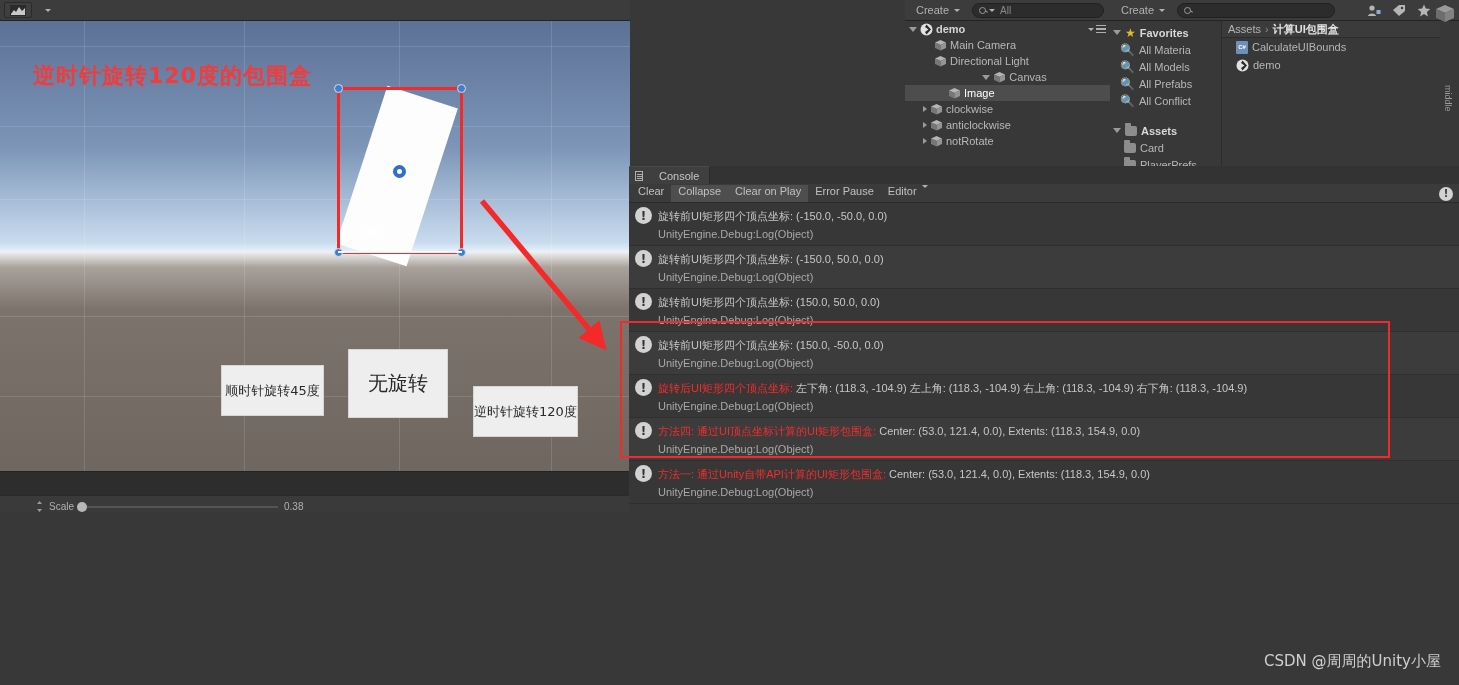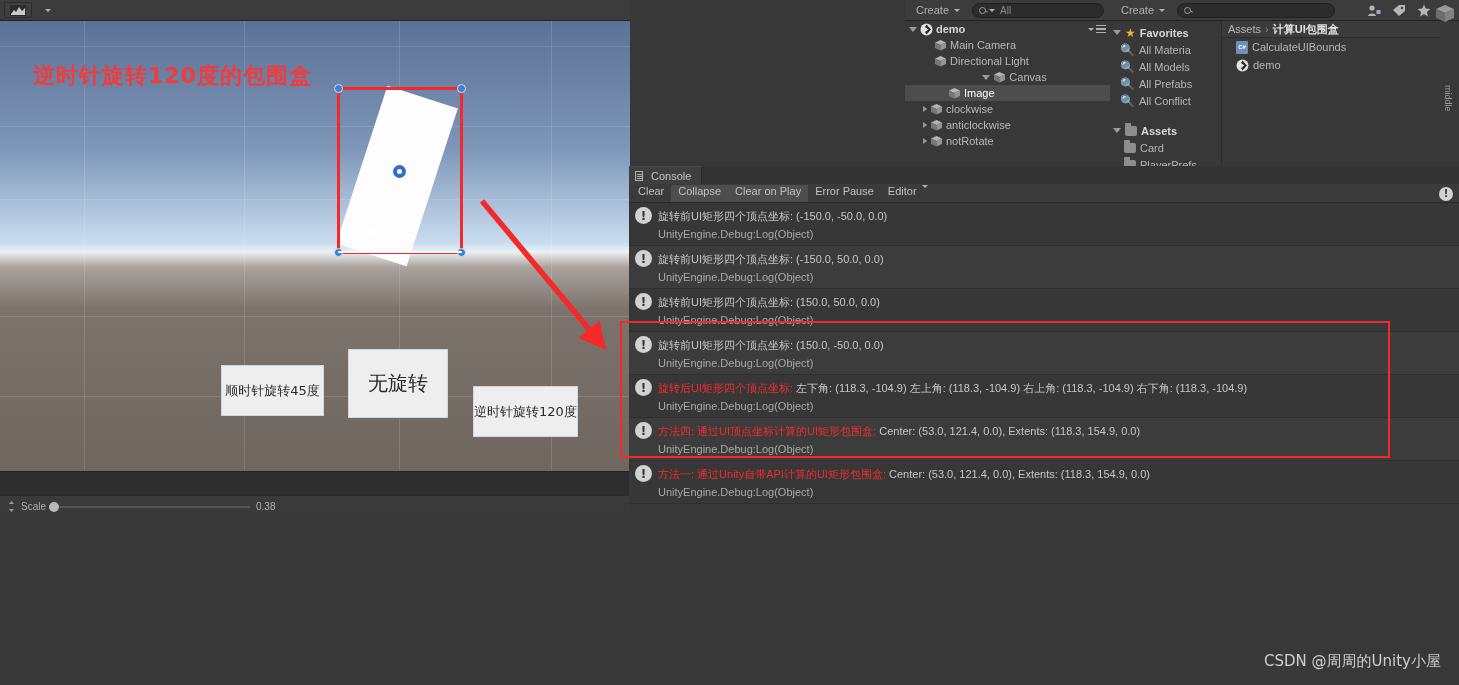--- a/index.html
+++ b/index.html
@@ -108,21 +108,21 @@
   #red-arrow { position: absolute; left: 470px; top: 175px; pointer-events: none; }
 
   
   #scale-strip {
     position: absolute; left: 0; top: 471px; width: 630px; height: 46px;
     background: #2d2d2d; border-top: 1px solid #232323;
   }
   #scale-row {
     position: absolute; left: 0; bottom: 0; width: 630px; height: 22px;
     background: #3a3a3a; border-top: 1px solid #2a2a2a;
-    display: flex; align-items: center; gap: 6px; padding-left: 8px;
+    display: flex; align-items: center; gap: 6px; padding-left: 36px;
     color: #b0b0b0; font-size: 10px;
   }
   #scale-track {
     width: 198px; height: 2px; background: #555; position: relative;
   }
   #scale-knob {
     position: absolute; left: -3px; top: -4px;
     width: 10px; height: 10px; border-radius: 50%; background: #b8b8b8;
   }
   #scene-lower {
@@ -202,21 +202,21 @@
   
   #inspector { left: 1440px; top: 0; width: 19px; height: 166px; background: #383838; overflow: hidden; }
 
   
   #console { left: 629px; top: 166px; width: 830px; height: 519px; background: #383838; }
   #console-tabrow {
     height: 18px; background: #333333; display: flex; align-items: flex-end;
   }
   #console-tab {
     background: #3f3f3f; height: 18px; padding: 0 10px 0 6px;
-    display: flex; align-items: center; gap: 8px;
+    display: flex; align-items: center; gap: 16px;
     color: #c4c4c4; font-size: 11px;
     border-top: 1px solid #4a4a4a; border-right: 1px solid #2b2b2b;
   }
   .doc-icon {
     width: 8px; height: 10px; border: 1px solid #b0b0b0; position: relative; flex: none;
   }
   .doc-icon::after {
     content: ''; position: absolute; left: 1px; top: 2px; width: 5px; height: 1px;
     background: #b0b0b0; box-shadow: 0 2px 0 #b0b0b0, 0 4px 0 #b0b0b0;
   }

